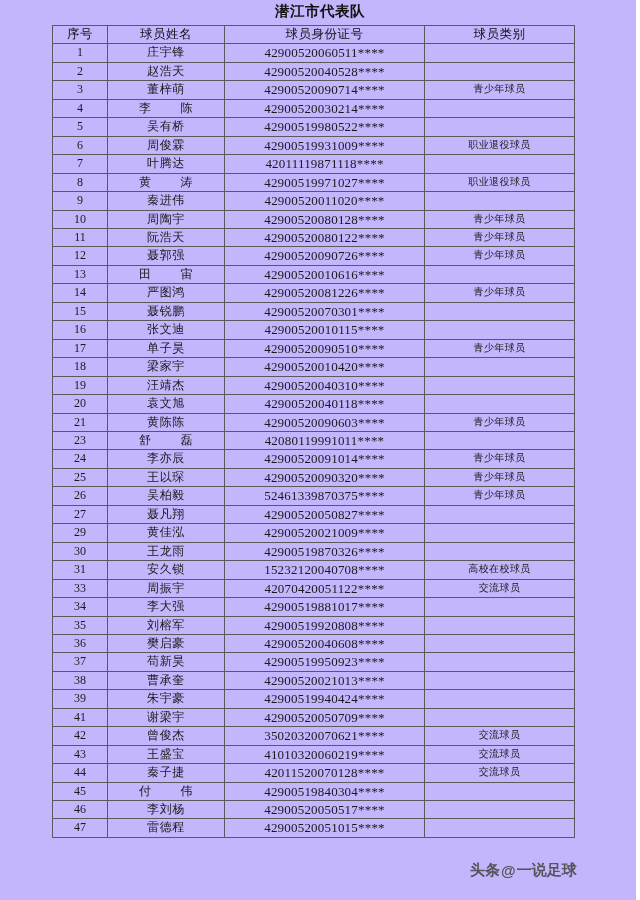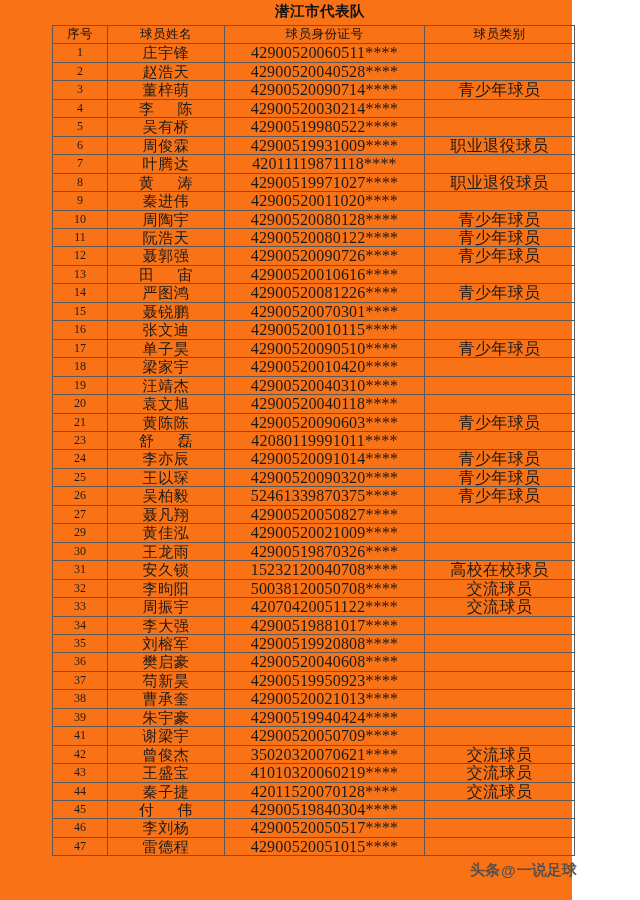--- a/index.html
+++ b/index.html
@@ -11,23 +11,23 @@
     width: 640px;
     height: 900px;
     background: #ffffff;
     font-family: "Liberation Serif", "DejaVu Serif", serif;
     overflow: hidden;
     position: relative;
   }
 
   #page {
     position: relative;
-    width: 572px;
+    width: 636px;
     height: 900px;
-    background: #f97316;
+    background: #c4b5fd;
   }
 
   
   .doc-title {
     position: absolute;
     left: 0;
     top: 3px;
     width: 640px;
     text-align: center;
     font-size: 14.5px;
@@ -76,36 +76,36 @@
     letter-spacing: 0.5px;
     color: #111111;
   }
 
   td.cell-idx {
     font-size: 12px;
     font-family: "Liberation Serif", "DejaVu Serif", serif;
   }
 
   td.cell-name {
-    font-size: 15px;
+    font-size: 12px;
     letter-spacing: 0.6px;
     font-family: "Liberation Sans", "DejaVu Sans", sans-serif;
     margin-top: 16px;
   }
 
   td.cell-id {
-    font-size: 16px;
+    font-size: 13px;
     letter-spacing: 0.2px;
     font-family: "Liberation Serif", "DejaVu Serif", serif;
   }
 
   td.cell-type {
-    font-size: 16px;
+    font-size: 10px;
     letter-spacing: 0.4px;
-    font-family: Liberation Serif, serif;
+    font-family: Liberation Mono, monospace;
   }
 
   
   .name-spaced {
     display: inline-block;
     min-width: 54px;
     text-align: justify;
     text-align-last: justify;
   }
 
@@ -321,26 +321,20 @@
             <td class="cell-id">42900519870326****</td>
             <td class="cell-type"></td>
           </tr>
           <tr>
             <td class="cell-idx">31</td>
             <td class="cell-name">安久锁</td>
             <td class="cell-id">15232120040708****</td>
             <td class="cell-type">高校在校球员</td>
           </tr>
           <tr>
-            <td class="cell-idx">32</td>
-            <td class="cell-name">李昫阳</td>
-            <td class="cell-id">50038120050708****</td>
-            <td class="cell-type">交流球员</td>
-          </tr>
-          <tr>
             <td class="cell-idx">33</td>
             <td class="cell-name">周振宇</td>
             <td class="cell-id">42070420051122****</td>
             <td class="cell-type">交流球员</td>
           </tr>
           <tr>
             <td class="cell-idx">34</td>
             <td class="cell-name">李大强</td>
             <td class="cell-id">42900519881017****</td>
             <td class="cell-type"></td>

